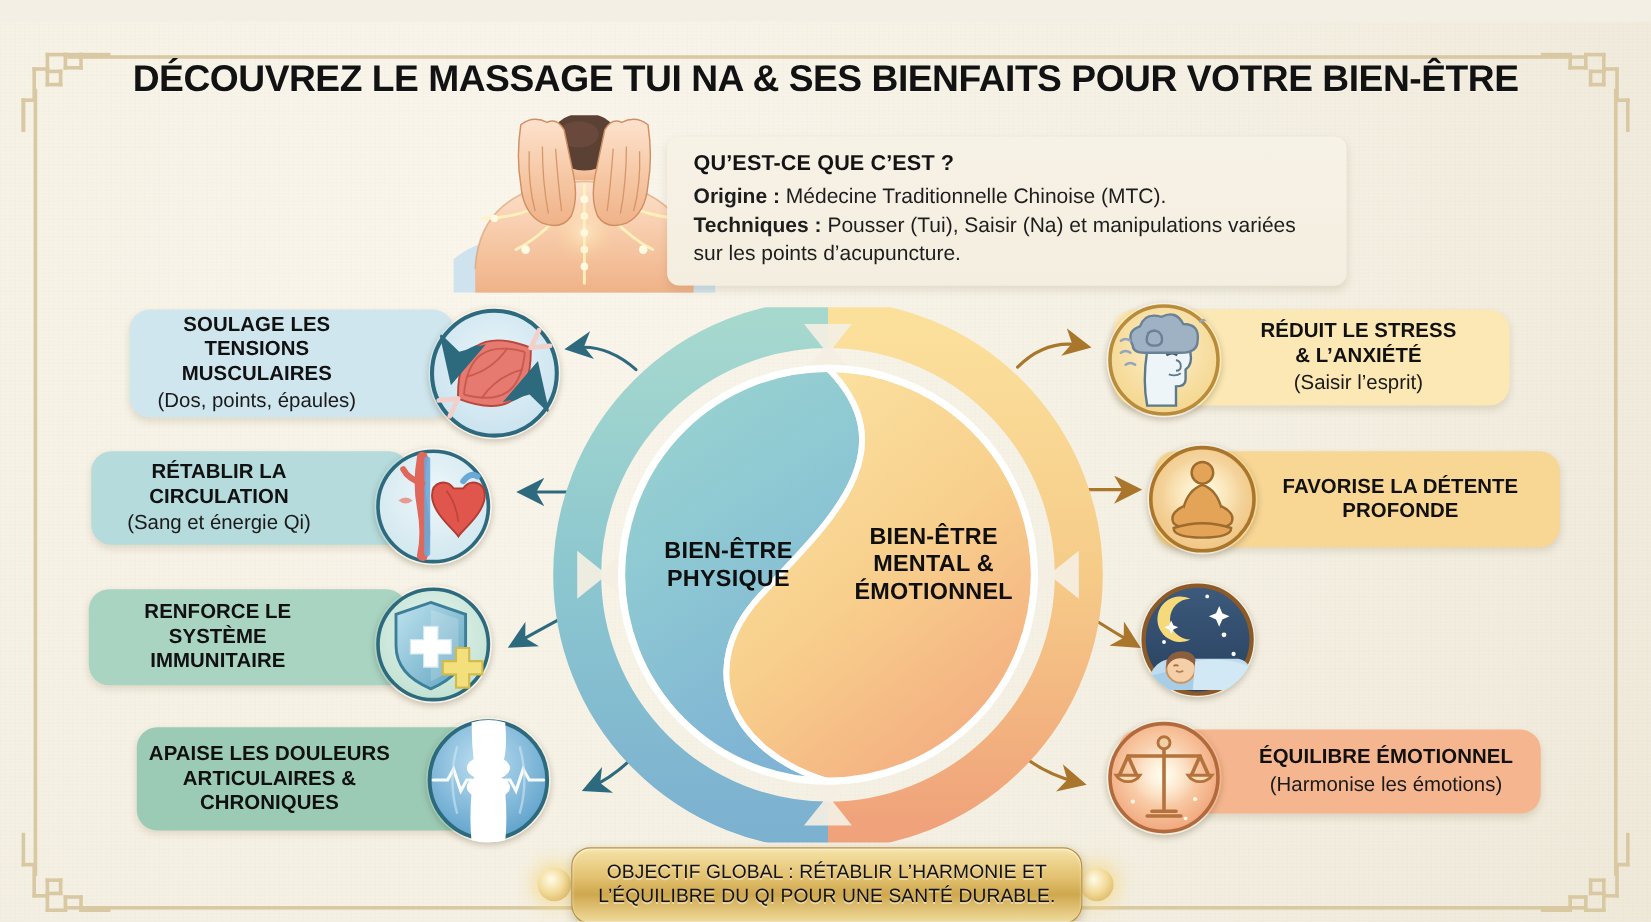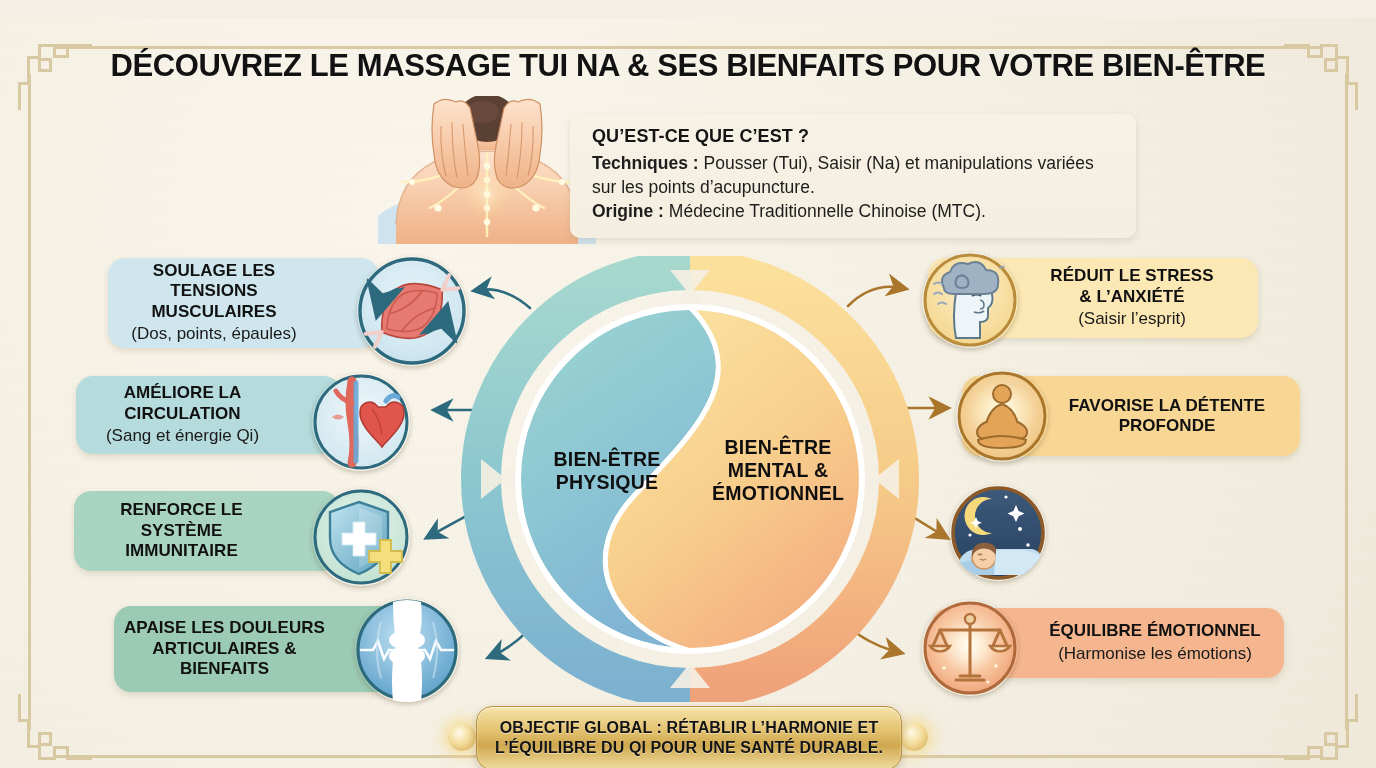--- a/index.html
+++ b/index.html
@@ -34,21 +34,21 @@
     position:absolute;left:50%;top:30px;transform:translateX(-50%);
     width:1250px;text-align:center;
     font-size:31px;font-weight:bold;letter-spacing:-0.4px;
     color:#121212;white-space:nowrap;
     font-family:"Liberation Sans", sans-serif;
     text-shadow:0 1px 0 rgba(255,255,255,.6);
   }
 
   
   #intro{
-    position:absolute;left:570px;top:96px;width:566px;height:124px;
+    position:absolute;left:556px;top:96px;width:566px;height:124px;
     background:linear-gradient(180deg,#f7f2e6 0%,#f4eee0 100%);
     border-radius:10px;
     box-shadow:0 3px 7px rgba(120,100,60,.16);
     padding:12px 18px 20px 22px;box-sizing:border-box;
   }
   #intro h3{margin:0 0 4px 0;font-size:18px;font-weight:bold;color:#141414;letter-spacing:.1px;}
   #intro p{margin:0;font-size:17.5px;line-height:24px;color:#1d1d1d;}
   #intro b{font-weight:bold;}
 
   
@@ -87,21 +87,21 @@
     position:absolute;left:448px;top:688px;width:480px;height:62px;
   }
   #banner .plate{
     position:absolute;left:28px;top:0;width:424px;height:62px;border-radius:16px;
     background:linear-gradient(180deg,#f6e3a8 0%,#e3c271 38%,#cfa84e 62%,#f0dc9e 100%);
     border:1.5px solid #b8913f;
     box-shadow:0 3px 8px rgba(120,90,30,.30), inset 0 1px 2px rgba(255,255,255,.75);
     display:flex;align-items:center;justify-content:center;
   }
   #banner .btxt{
-    text-align:center;font-size:16px;font-weight:bold;color:#141414;line-height:20px;
+    text-align:center;font-size:16px;font-weight:normal;color:#141414;line-height:20px;
     letter-spacing:.1px;text-shadow:0 1px 0 rgba(255,255,255,.45);
   }
   #banner .orb{
     position:absolute;top:17px;width:28px;height:28px;border-radius:50%;
     background:radial-gradient(circle at 40% 35%,#fffbe9 0%,#f3dc9b 45%,#d2a84e 100%);
     box-shadow:0 0 14px 5px rgba(244,218,140,.75);
   }
   #banner .orb.l{left:0px;}
   #banner .orb.r{right:0px;}
 </style>
@@ -251,22 +251,22 @@
           <path d="M69,30 Q68,58 74,80"></path>
           <path d="M80,26 Q80,56 85,82"></path>
           <path d="M91,28 Q93,56 96,80"></path>
         </g>
       </g>
     </svg>
   </div>
 
   <div id="intro">
     <h3>QU’EST-CE QUE C’EST ?</h3>
+    <p><b>Origine :</b><span> Médecine Traditionnelle Chinoise (MTC).</span></p>
     <p><b>Techniques :</b><span> Pousser (Tui), Saisir (Na) et manipulations variées sur les points d’acupuncture.</span></p>
-    <p><b>Origine :</b><span> Médecine Traditionnelle Chinoise (MTC).</span></p>
   </div>
 
   <svg id="arrows" width="1376" height="768" viewBox="0 0 1376 768">
     <defs>
       <marker id="ah-blue" markerWidth="9" markerHeight="9" refX="6" refY="4.5" orient="auto">
         <path d="M9,4.5 L0,0 L2.6,4.5 L0,9 Z" fill="#2e6a7e"></path>
       </marker>
       <marker id="ah-gold" markerWidth="9" markerHeight="9" refX="6" refY="4.5" orient="auto">
         <path d="M9,4.5 L0,0 L2.6,4.5 L0,9 Z" fill="#a9762c"></path>
       </marker>
@@ -376,21 +376,21 @@
       </g>
       <g fill="none" stroke="#2e6a7e" stroke-width="4.5" stroke-linecap="round">
         <path d="M40,34 Q25,40 22,52" marker-end="url(#ah-blue)"></path>
         <path d="M70,76 Q85,70 88,58" marker-end="url(#ah-blue)"></path>
       </g>
     </svg>
   </div>
 
   <div class="card" style="left:76px;top:358px;width:265px;height:78px;background:#b5dbdc;padding-right:52px;">
     <div class="txt">
-      <div class="t1"><span>AMÉLIORE LA</span><br><span>CIRCULATION</span></div>
+      <div class="t1"><span>RÉTABLIR LA</span><br><span>CIRCULATION</span></div>
       <div class="t2">(Sang et énergie Qi)</div>
     </div>
   </div>
   <div class="badge" style="left:312px;top:355px;width:98px;height:98px;">
     <svg width="98" height="98" viewBox="0 0 98 98">
       <defs>
           <radialGradient id="bg2" cx="50%" cy="40%" r="65%">
             <stop offset="0%" stop-color="#eef7fa"></stop>
             <stop offset="100%" stop-color="#cfe6ee"></stop>
           </radialGradient>
@@ -433,21 +433,21 @@
         <path d="M6,0 h11 v11 h11 v11 h-11 v11 h-11 v-11 h-11 v-11 h11 Z" fill="#f3e07c" stroke="#d2bb4d" stroke-width="1.8"></path>
       </g>
     </svg>
   </div>
 
   <div class="card" style="left:114px;top:588px;width:285px;height:86px;background:#9ccbb5;padding-right:64px;">
     <div class="txt">
       <div class="t1">
         <span>APAISE LES DOULEURS</span><br>
         <span>ARTICULAIRES &amp;</span><br>
-        <span>BIENFAITS</span>
+        <span>CHRONIQUES</span>
       </div>
     </div>
   </div>
   <div class="badge" style="left:355px;top:580px;width:104px;height:104px;">
     <svg width="104" height="104" viewBox="0 0 104 104">
       <defs>
           <radialGradient id="bg4" cx="45%" cy="35%" r="70%">
             <stop offset="0%" stop-color="#bfe0f2"></stop>
             <stop offset="100%" stop-color="#5b9fc9"></stop>
           </radialGradient>

